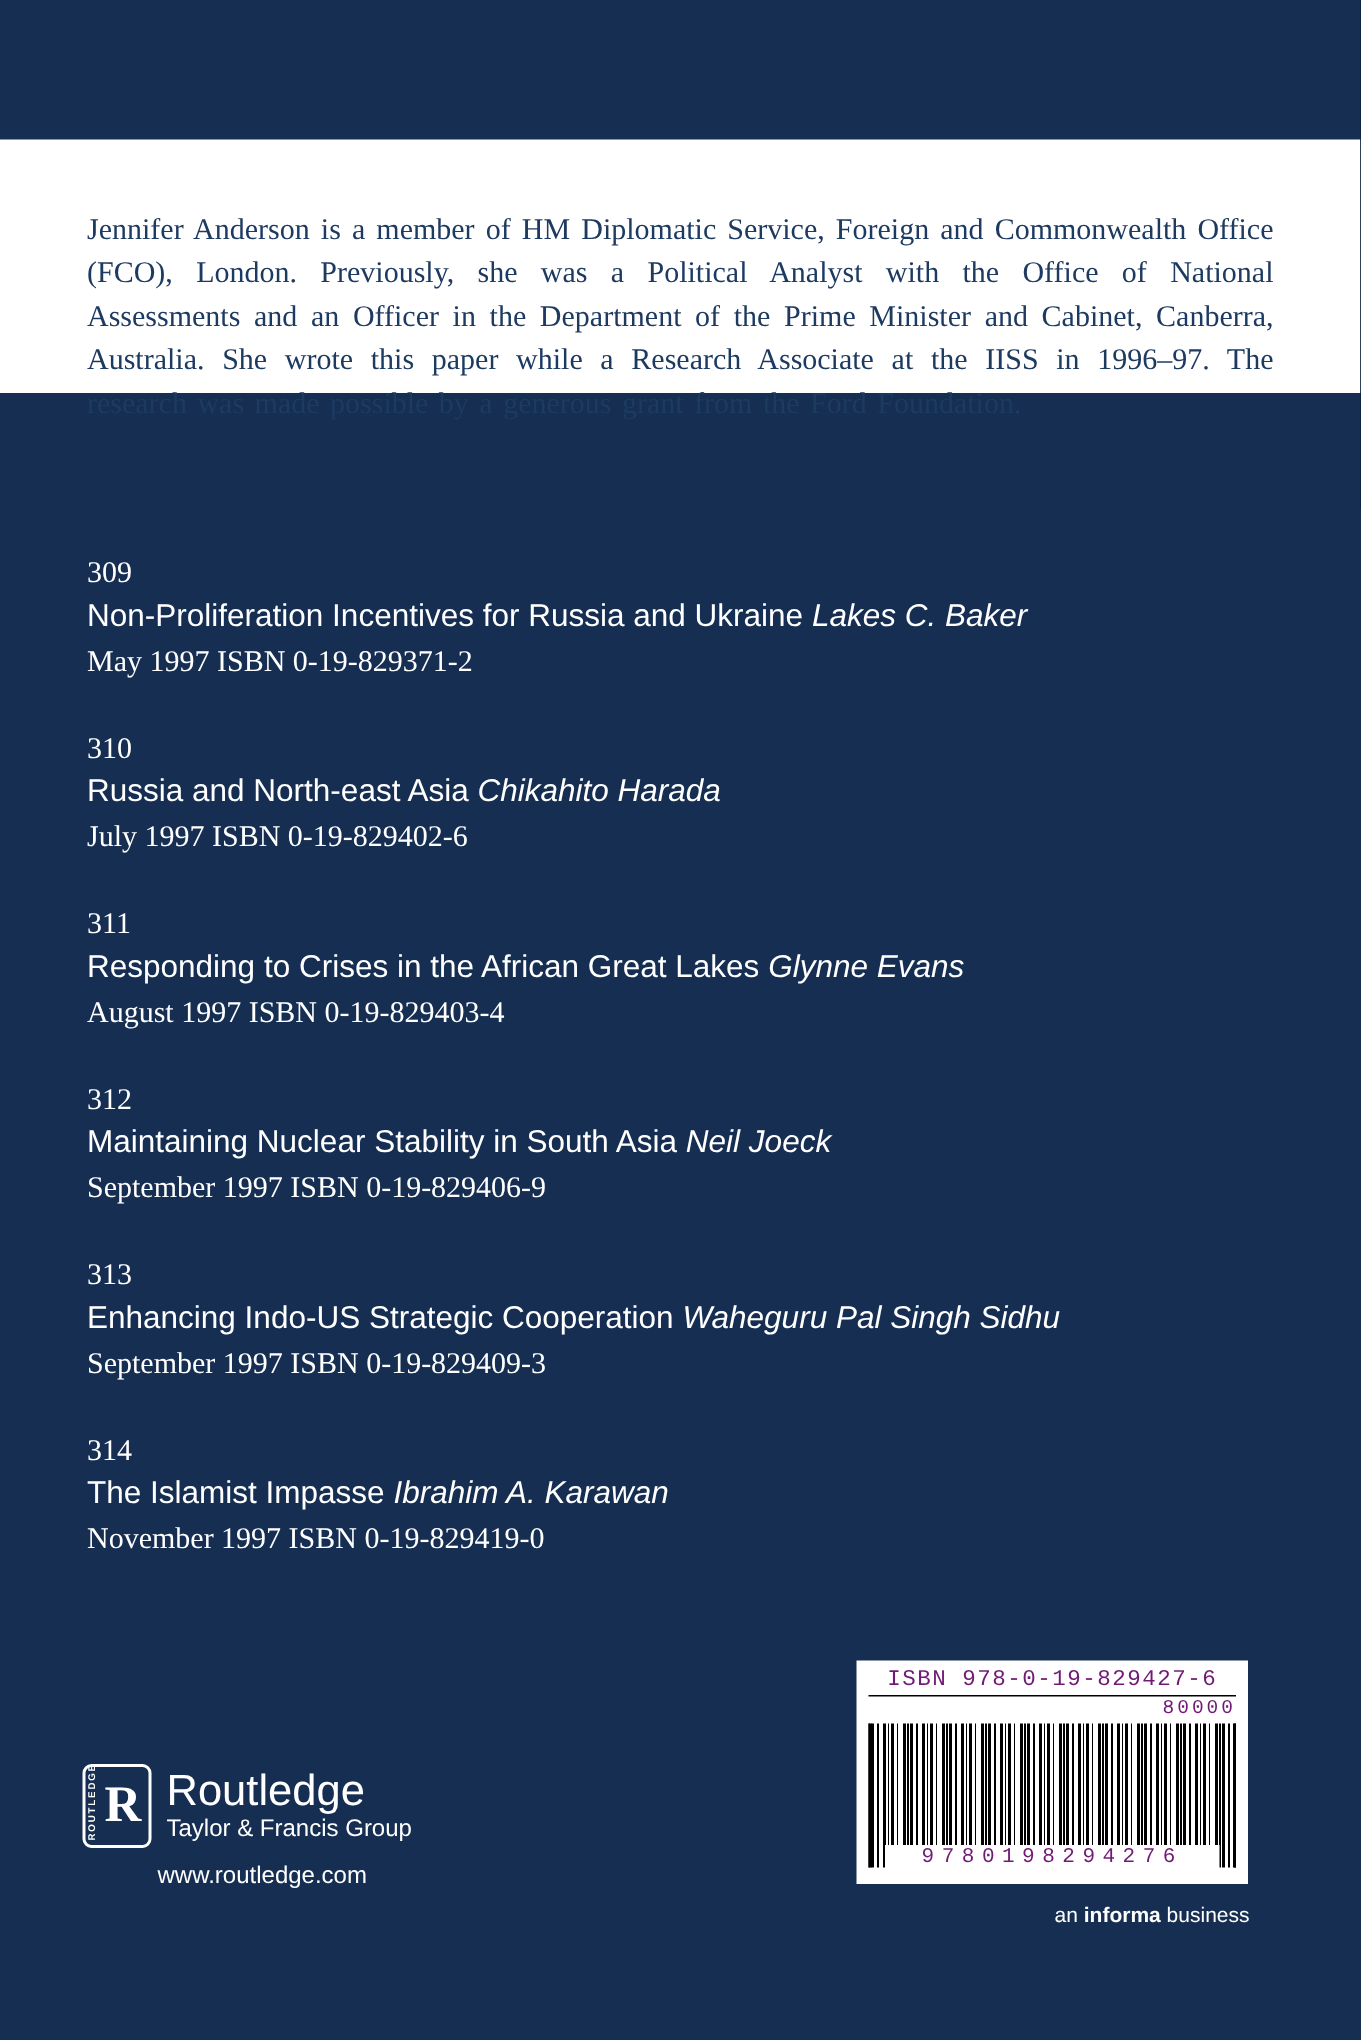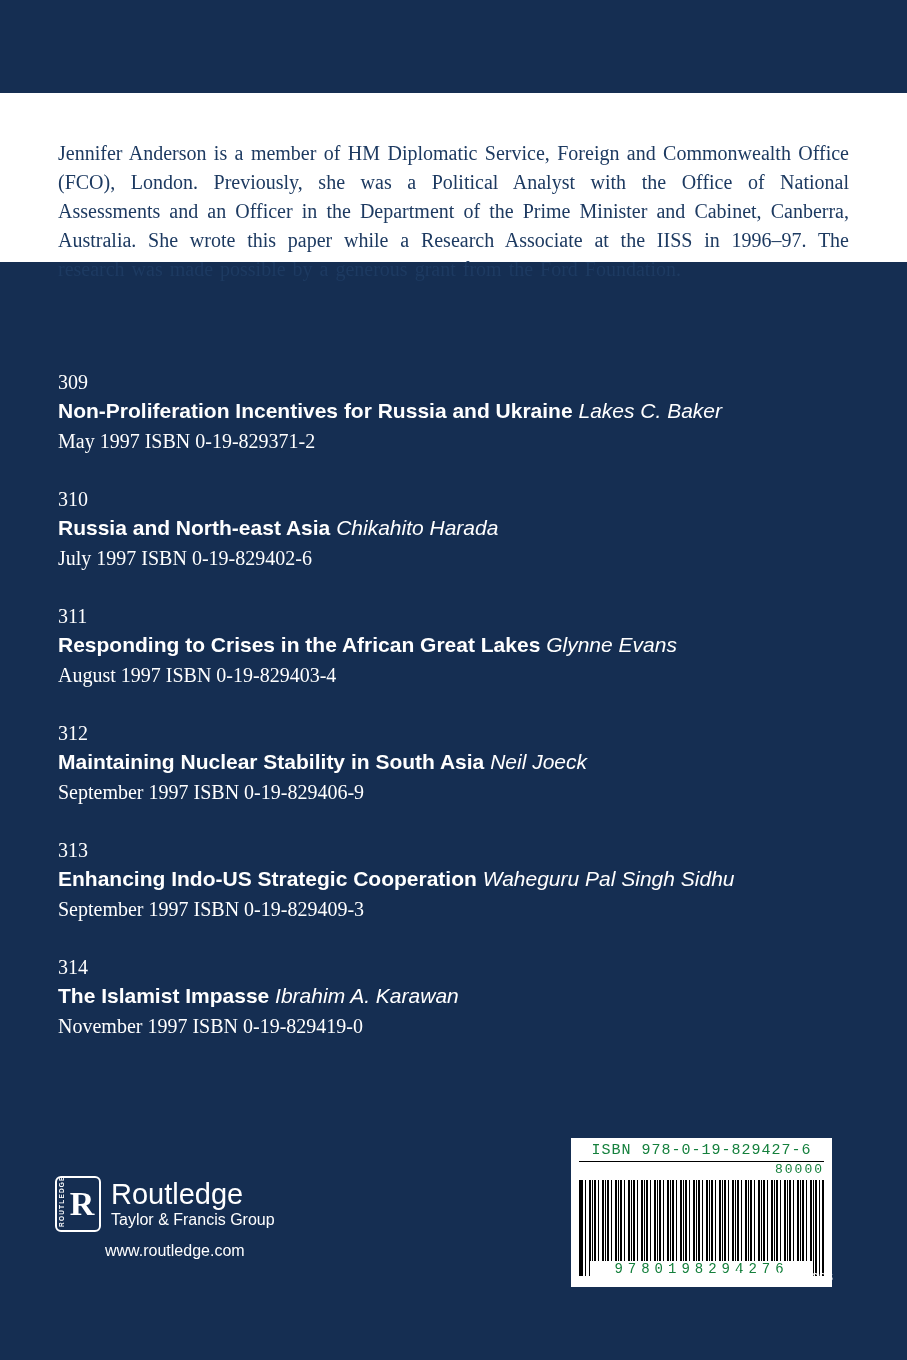--- a/index.html
+++ b/index.html
@@ -29,21 +29,21 @@
   }
   .pub{margin-bottom:29px;}
   .pub-number{
     font-size:20px;line-height:28px;
     font-family:"Liberation Serif", serif;
   }
   .pub-titleline{
     font-size:21px;line-height:30px;
     font-family:"Liberation Sans", sans-serif;
   }
-  .pub-title{font-weight:bold;}
+  .pub-title{font-weight:normal;}
   .pub-author{font-style:italic;font-weight:normal;}
   .pub-imprint{
     font-size:20px;line-height:30px;
     font-family:"Liberation Serif", serif;
   }
   
   .publisher{
     position:absolute;left:55px;top:1176px;color:#ffffff;
   }
   .logo-row{display:flex;align-items:center;}
@@ -79,25 +79,24 @@
     font-size:16px;line-height:20px;color:#ffffff;
   }
   .logo-url{
     font-family:"Liberation Sans", sans-serif;
     font-size:16px;color:#ffffff;
     margin-top:10px;margin-left:50px;
   }
   
   .barcode-box{
     position:absolute;left:571px;top:1107px;width:261px;height:149px;
-    background:#ffffff;color:#15803d;
+    background:#ffffff;color:#701a75;
     box-sizing:border-box;
     padding:4px 8px 6px 8px;
     font-family:"Liberation Mono", monospace;
-    margin-top:31px;
   }
   .barcode-isbn{
     font-size:15px;letter-spacing:1px;
     border-bottom:1.5px solid #000;
     padding-bottom:2px;
     text-align:center;
     white-space:nowrap;
   }
   .barcode-price{
     font-size:13px;text-align:right;line-height:16px;

